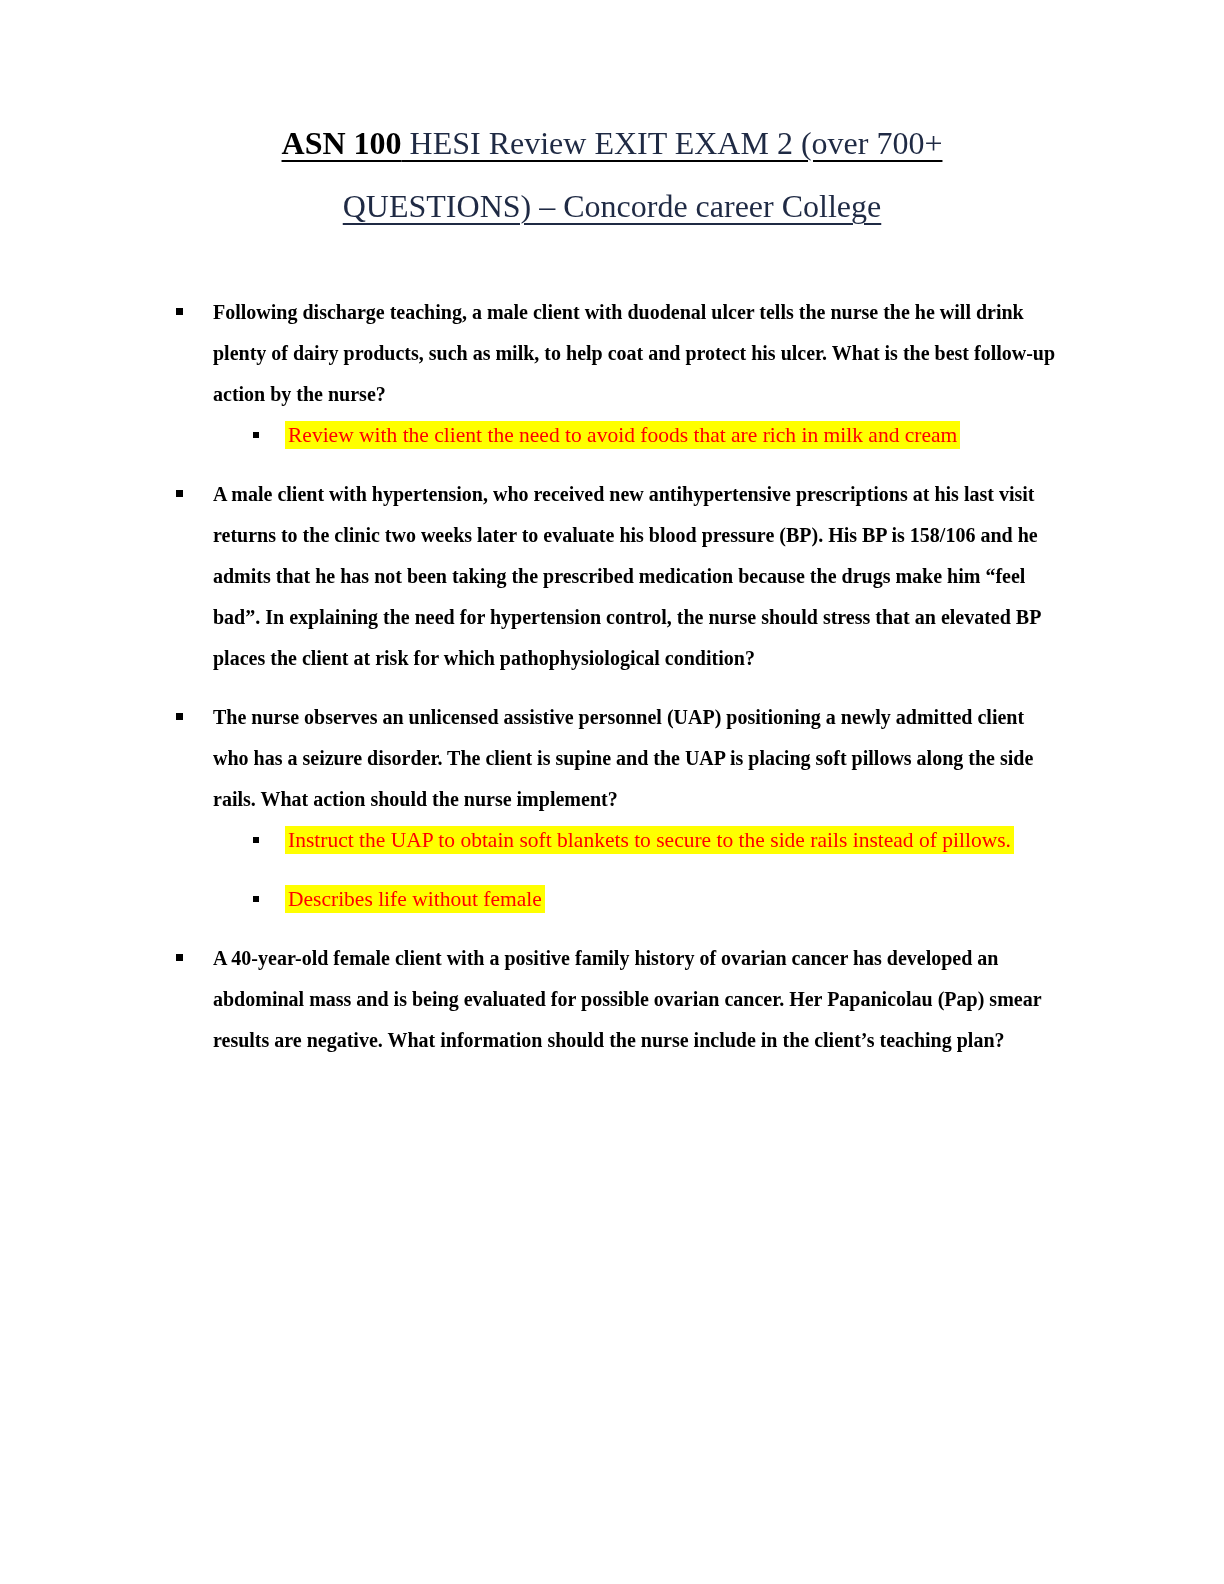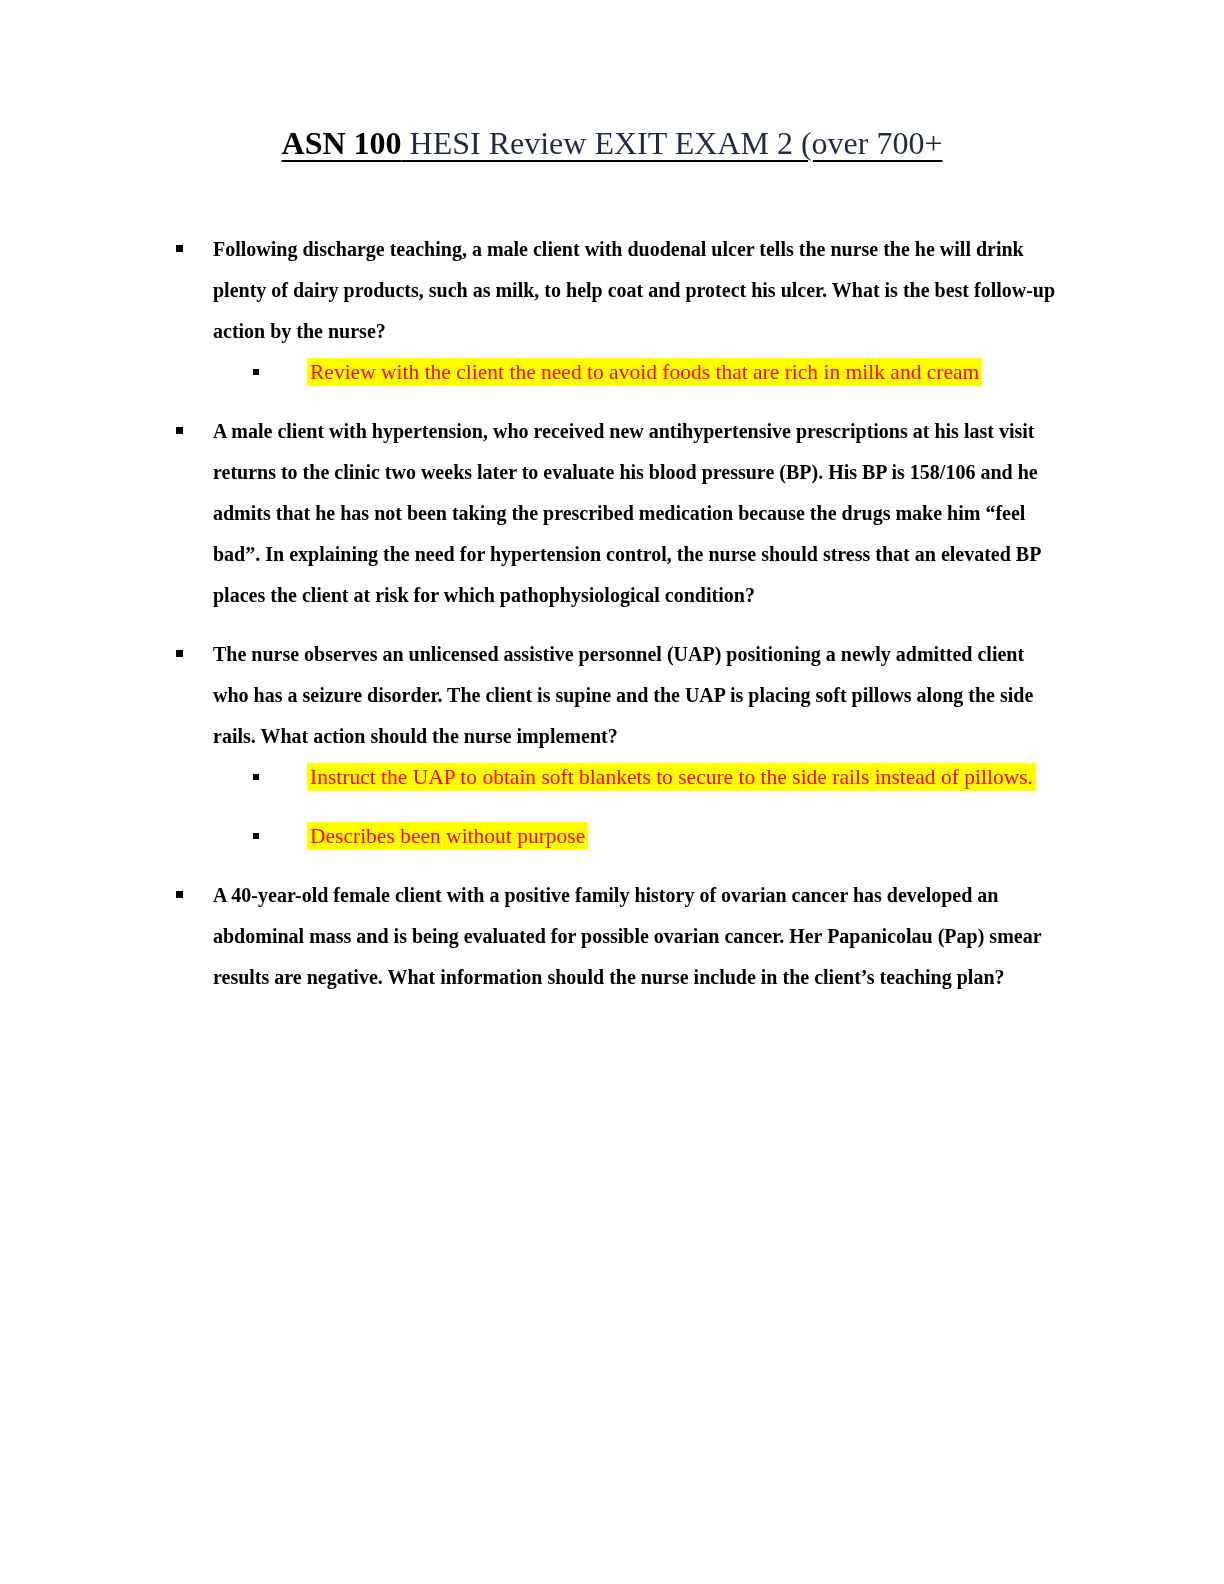--- a/index.html
+++ b/index.html
@@ -49,21 +49,21 @@
     margin-top: 16px;
   }
   .q-row > .sq { margin-right: 30px; }
   .q-text {
     font-size: 20px;
     line-height: 41px;
     font-weight: 700;
     color: var(--body-text, #000000);
     max-width: 848px;
   }
-  .a-row { display: flex; margin-left: 77px; gap: 22px; }
+  .a-row { display: flex; margin-left: 77px; }
   .a-row > .sq {
     width: 6px;
     height: 6px;
     margin-right: 26px;
     margin-top: 17px;
   }
   .a-text {
     font-size: 21.5px;
     line-height: 41px;
     font-weight: 400;
@@ -77,20 +77,21 @@
     -webkit-box-decoration-break: clone;
   }
 </style>
 </head>
 <body>
 
 <div class="page">
 
   <h1 class="title">
     <div class="title-line"><span class="u"><span class="title-bold">ASN 100</span><span class="title-navy"> HESI Review EXIT EXAM 2 (over 700+</span></span></div>
+    <div class="title-line"><span class="u title-navy">QUESTIONS) – Concorde career College</span></div>
   </h1>
 
   <div class="content" id="question-list">
   <div class="question-block">
     <div class="q-row">
       <span class="sq"></span>
       <div class="q-text">Following discharge teaching, a male client with duodenal ulcer tells the nurse the he will drink plenty of dairy products, such as milk, to help coat and protect his ulcer. What is the best follow-up action by the nurse?</div>
     </div>
     <div class="a-row">
       <span class="sq"></span>
@@ -112,21 +113,21 @@
     </div>
     <div class="a-row">
       <span class="sq"></span>
       <div class="a-text"><span class="hl">Instruct the UAP to obtain soft blankets to secure to the side rails instead of pillows.</span></div>
     </div>
   </div>
 
   <div class="question-block">
     <div class="a-row">
       <span class="sq"></span>
-      <div class="a-text"><span class="hl">Describes been without purpose</span></div>
+      <div class="a-text"><span class="hl">Describes life without female</span></div>
     </div>
   </div>
 
   <div class="question-block">
     <div class="q-row">
       <span class="sq"></span>
       <div class="q-text">A 40-year-old female client with a positive family history of ovarian cancer has developed an abdominal mass and is being evaluated for possible ovarian cancer. Her Papanicolau (Pap) smear results are negative. What information should the nurse include in the client’s teaching plan?</div>
     </div>
 
   </div>

